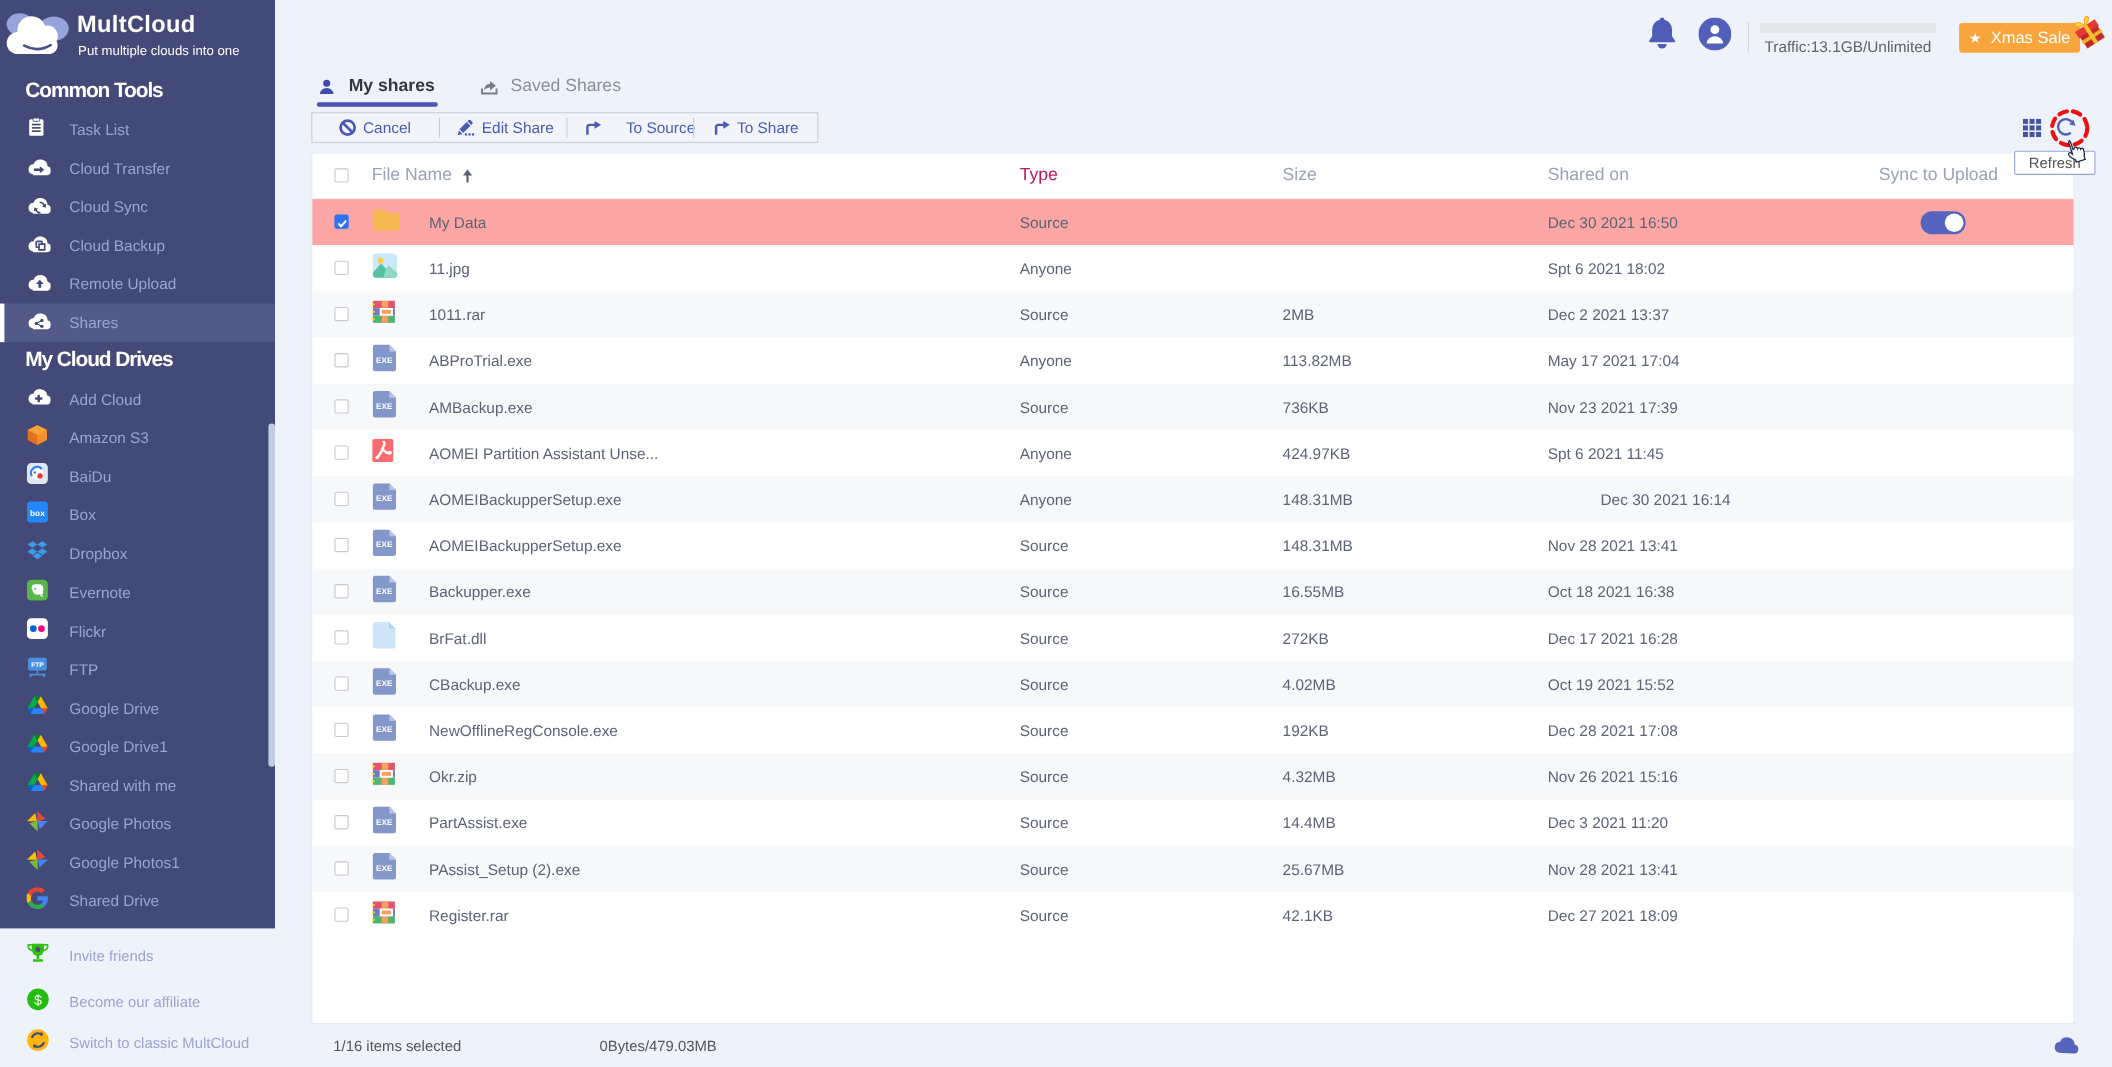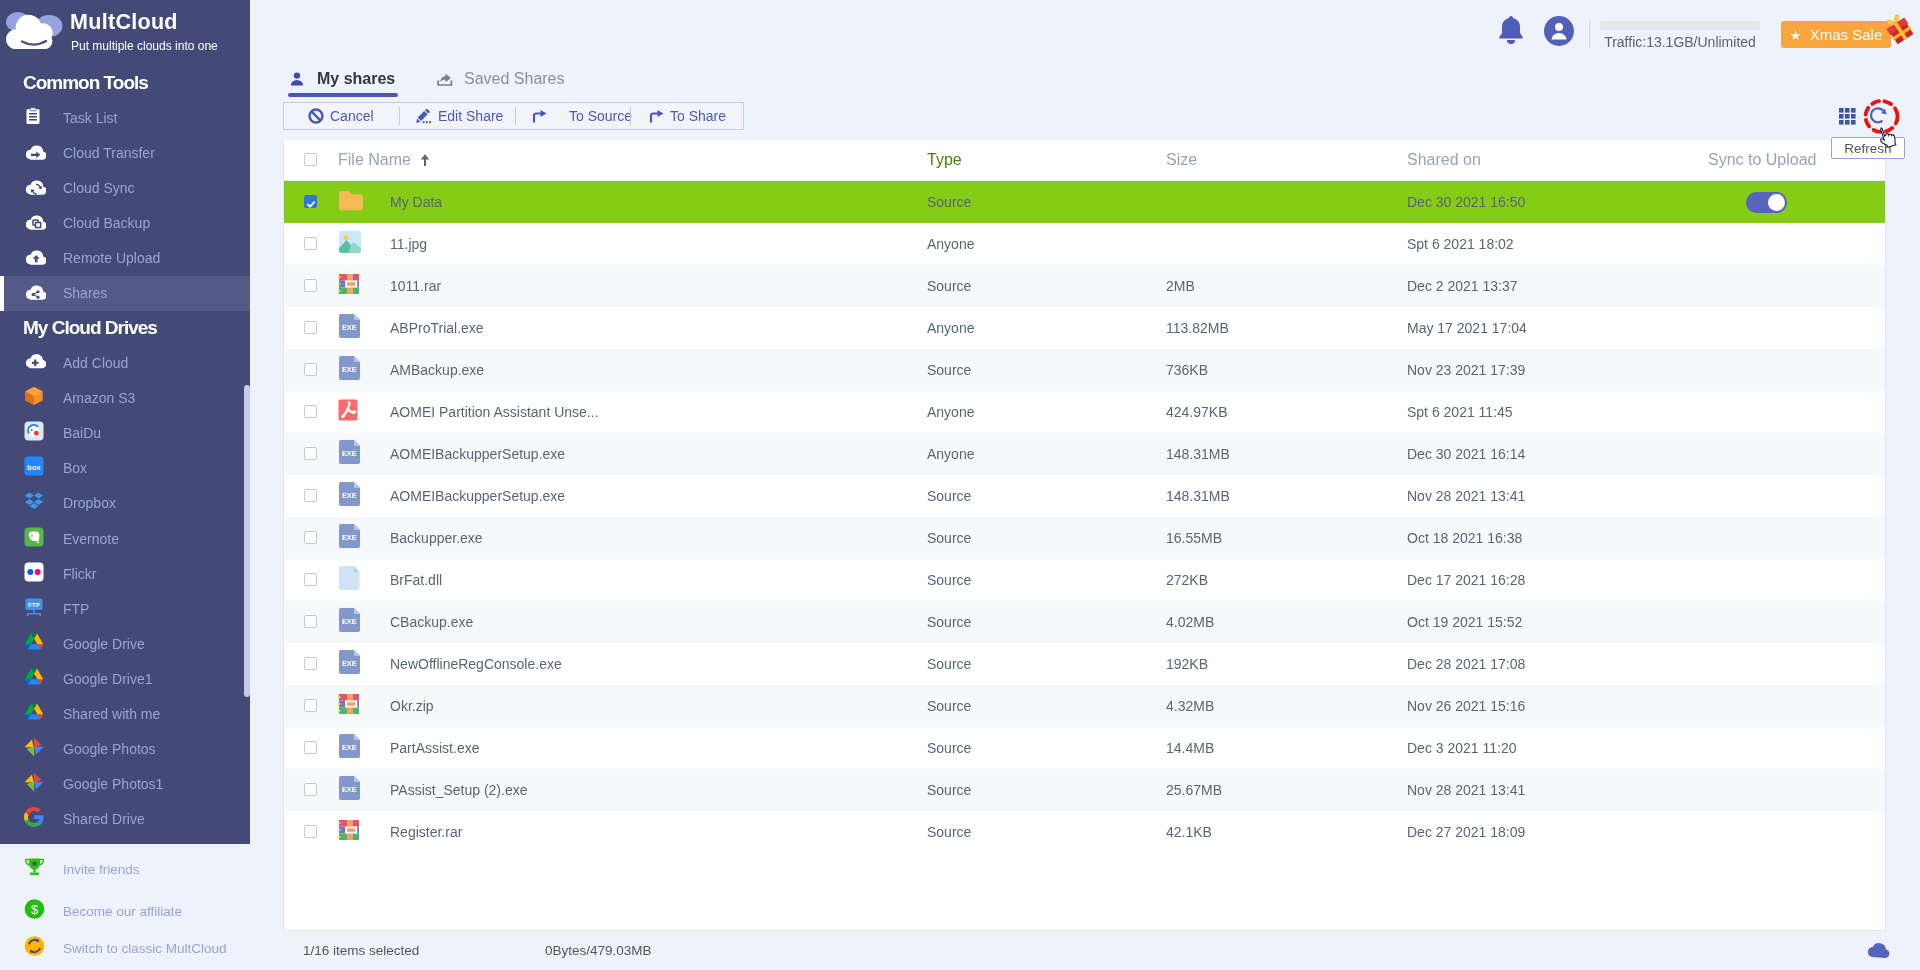--- a/index.html
+++ b/index.html
@@ -345,26 +345,26 @@
     </svg></div>
 <div class="abs" style="left:1831px;top:137px;width:74px;height:22px;background:#fff;border:1px solid #98a3dd;border-radius:2px;font-size:13.5px;color:#555;text-align:center;line-height:21px;z-index:20">Refresh</div>
 <div class="abs" style="left:283px;top:140px;width:1603px;height:791px;background:#fff;border:1px solid #e3e7f0;border-top:none"></div>
 <div class="abs" style="left:284px;top:140px;width:1601px;height:41px;border-bottom:1px solid #ebedf2">
     <div class="cb" style="top:13px"></div>
     <div class="abs" style="left:54px;top:11px;font-size:16px;color:#9aa3b2">File Name</div>
     <svg class="abs" style="left:136px;top:13px" width="10" height="14" viewBox="0 0 10 14">
       <path d="M5 13 V5" stroke="#5c6470" stroke-width="2"></path>
       <path d="M0.8 6.5 L5 1.2 L9.2 6.5 z" fill="#5c6470"></path>
     </svg>
-    <div class="abs" style="left:643px;top:11px;font-size:16px;color:#4d7c0f">Type</div>
+    <div class="abs" style="left:643px;top:11px;font-size:16px;color:#be185d">Type</div>
     <div class="abs" style="left:882px;top:11px;font-size:16px;color:#9aa3b2">Size</div>
     <div class="abs" style="left:1123px;top:11px;font-size:16px;color:#9aa3b2">Shared on</div>
     <div class="abs" style="left:1424px;top:11px;font-size:16px;color:#9aa3b2">Sync to Upload</div>
   </div>
-<div class="row" style="left:284px;top:181px;background:#84cc16">
+<div class="row" style="left:284px;top:181px;background:#fca5a5">
     <div class="cb" style="background:#2f72ee;border-color:#2f72ee"><svg width="12" height="12" viewBox="0 0 12 12">
         <path d="M2.5 6.2 L5 8.7 L9.7 3.5" fill="none" stroke="#fff" stroke-width="1.8"></path>
       </svg></div>
     <span class="ficon"><svg width="26" height="22" viewBox="0 0 26 22" style="">
         <path d="M1 4.5 a2.5 2.5 0 0 1 2.5-2.5 h7.2 l2.6 3.2 h9.2 a2.5 2.5 0 0 1 2.5 2.5 v11 a2.5 2.5 0 0 1-2.5 2.5 h-19 a2.5 2.5 0 0 1-2.5-2.5 z" fill="#f7b951"></path>
       </svg></span>
     <span class="name">My Data</span>
     <span class="cell" style="left:643px">Source</span>
     <span class="cell" style="left:1123px">Dec 30 2021 16:50</span>
     <div class="abs" style="left:1462px;top:10.5px;width:41px;height:21px;border-radius:11px;background:#5664c0">
@@ -445,21 +445,21 @@
 <div class="row" style="left:284px;top:433px;background:#f7f8fa">
     <div class="cb"></div>
     <span class="ficon"><svg width="23" height="26" viewBox="0 0 23 26" style="">
         <path d="M1 3 a2 2 0 0 1 2-2 h13 l6 6 v16 a2 2 0 0 1-2 2 h-17 a2 2 0 0 1-2-2 z" fill="#8497cb"></path>
 <path d="M16 1 l6 6 h-6 z" fill="#b9c5e4"></path>
 <text x="11.3" y="17.2" font-family="Liberation Sans, sans-serif" font-size="7.4" font-weight="bold" fill="#fff" text-anchor="middle">EXE</text>
       </svg></span>
     <span class="name">AOMEIBackupperSetup.exe</span>
     <span class="cell" style="left:643px">Anyone</span>
     <span class="cell" style="left:882px">148.31MB</span>
-    <span class="cell" style="left:1123px">Dec 30 2021 16:14</span>
+    <span class="cell" style="left:1171px">Dec 30 2021 16:14</span>
   </div>
 <div class="row" style="left:284px;top:475px;background:#ffffff">
     <div class="cb"></div>
     <span class="ficon"><svg width="23" height="26" viewBox="0 0 23 26" style="">
         <path d="M1 3 a2 2 0 0 1 2-2 h13 l6 6 v16 a2 2 0 0 1-2 2 h-17 a2 2 0 0 1-2-2 z" fill="#8497cb"></path>
 <path d="M16 1 l6 6 h-6 z" fill="#b9c5e4"></path>
 <text x="11.3" y="17.2" font-family="Liberation Sans, sans-serif" font-size="7.4" font-weight="bold" fill="#fff" text-anchor="middle">EXE</text>
       </svg></span>
     <span class="name">AOMEIBackupperSetup.exe</span>
     <span class="cell" style="left:643px">Source</span>

